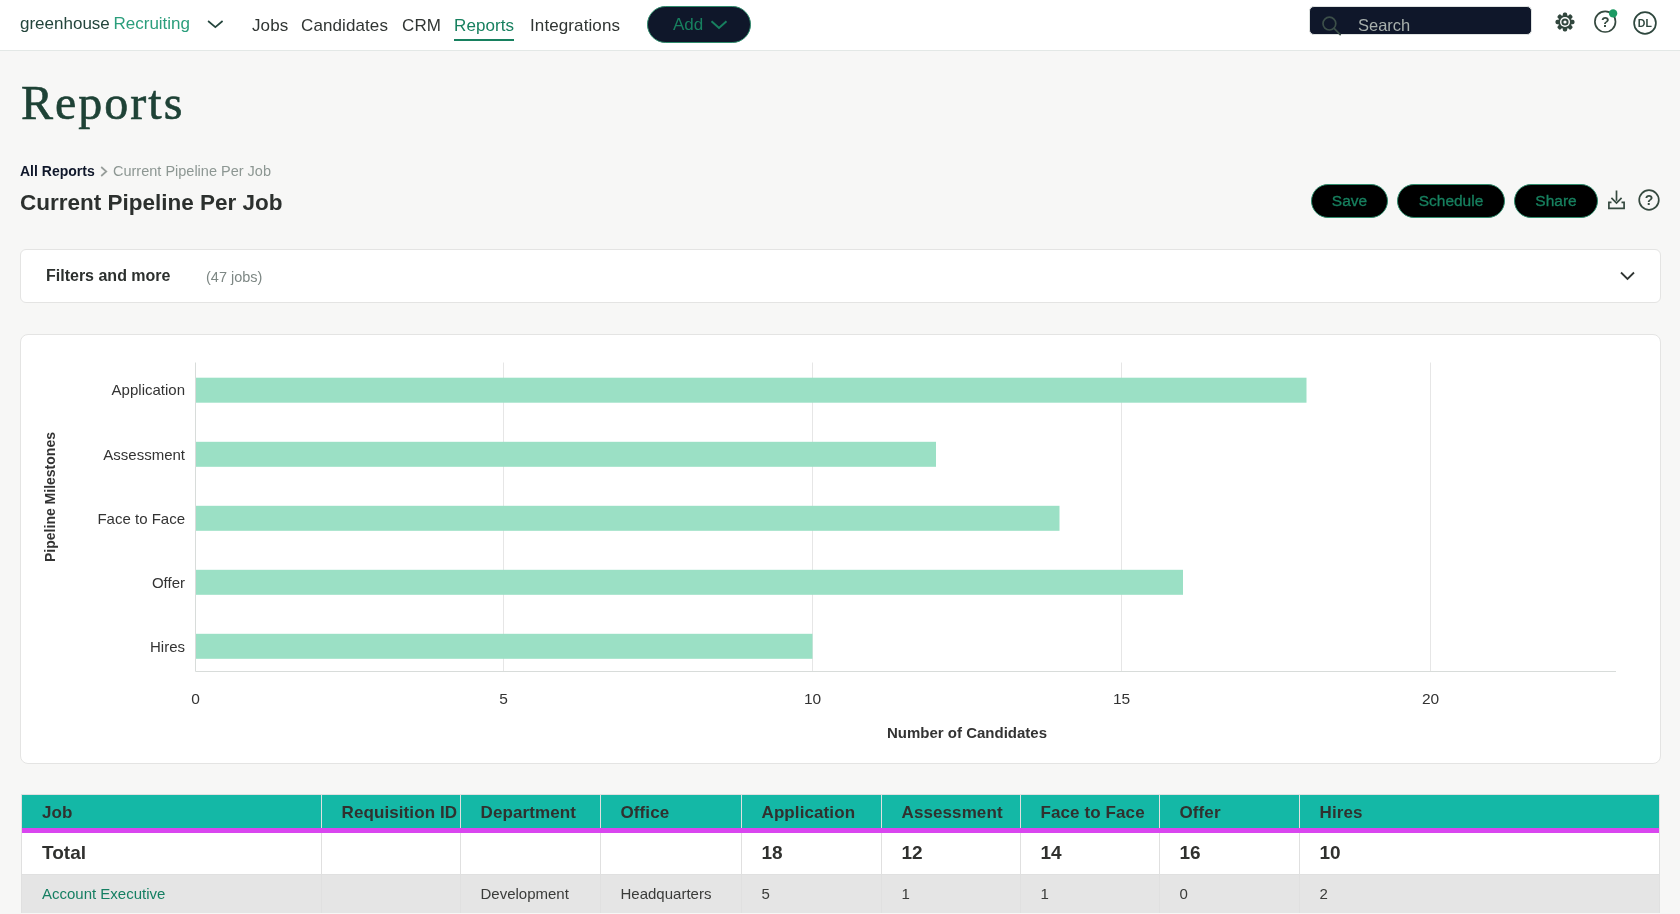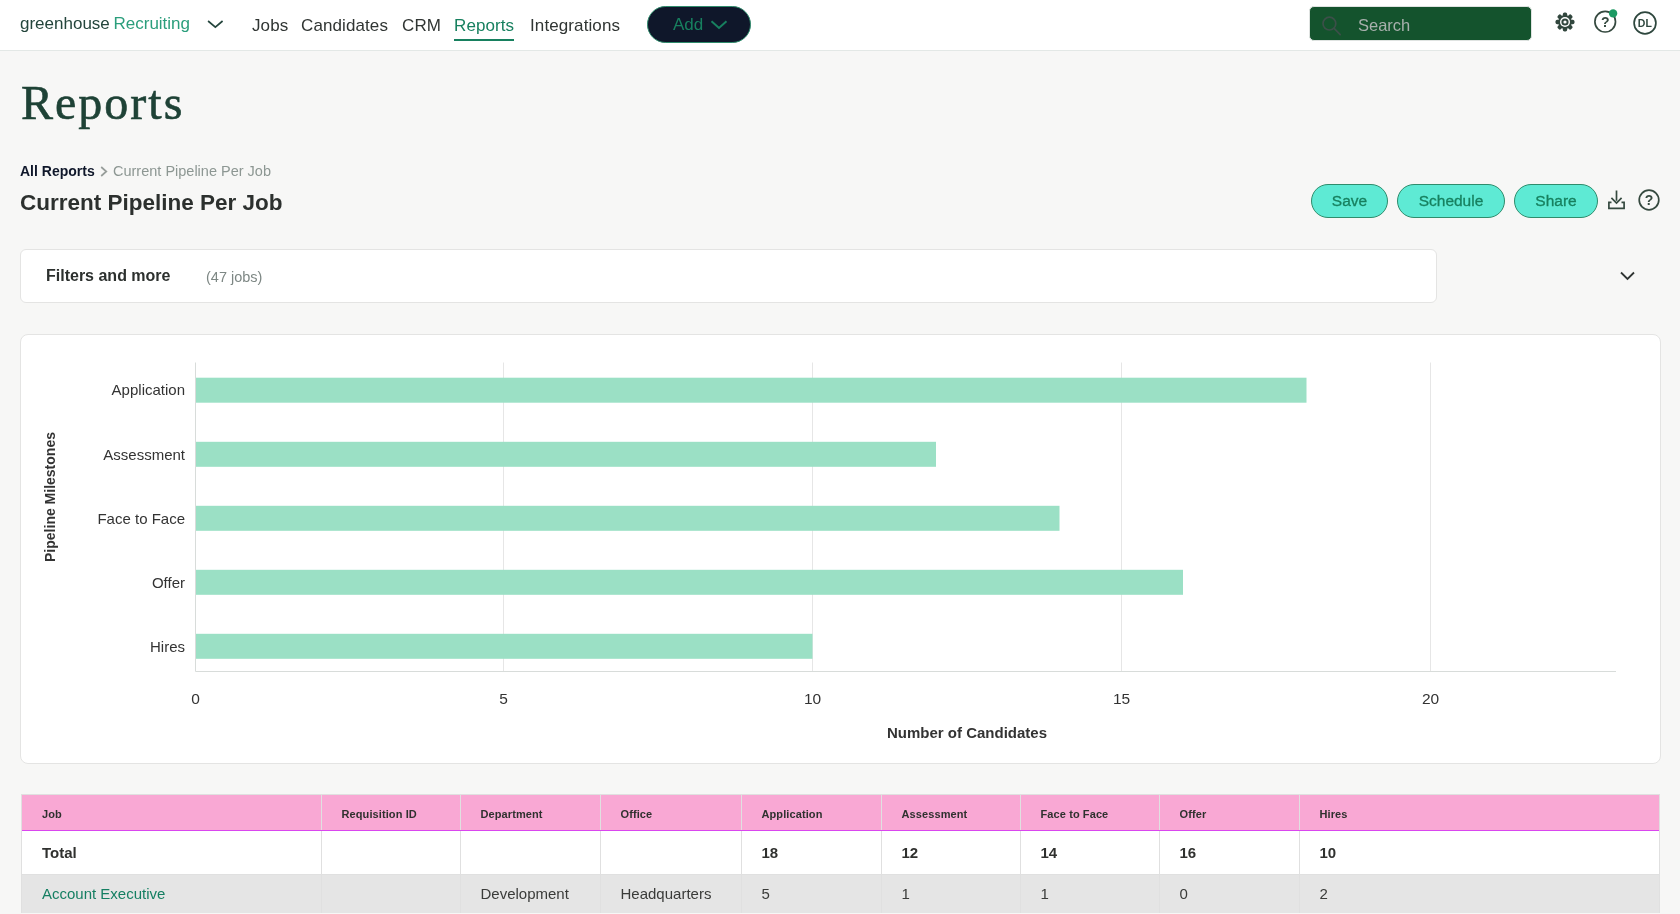--- a/index.html
+++ b/index.html
@@ -9,49 +9,49 @@
 
   
   #topbar { position:absolute; left:0; top:0; width:1680px; height:51px; background:#ffffff; border-bottom:1px solid #e3e8e6; }
   .navlink { position:absolute; top:16px; font-size:17px; color:#303533; letter-spacing:0.1px; }
   #logo-g { position:absolute; left:20px; top:14px; font-size:17px; color:#24453c; letter-spacing:0px; }
   #logo-r2 { position:absolute; left:113.5px; top:14px; font-size:17px; color:#2b9e7c; letter-spacing:0px; }
   .green-underline { border-bottom:2px solid #17805f; padding-bottom:3px; color:#17805f; }
 
   #addbtn { position:absolute; left:647px; top:6px; width:104px; height:37px; border:1px solid #2f8c6c; border-radius:19px; background:#0f172a; color:#17805f; font-size:17px; line-height:35px; padding-left:25px; }
 
-  #search { position:absolute; left:1308.5px; top:6px; width:223px; height:35px; background:#14532d; border:1px solid #dfe3e1; border-radius:5px; }
+  #search { position:absolute; left:1308.5px; top:6px; width:223px; height:29px; background:#0f172a; border:1px solid #dfe3e1; border-radius:5px; }
   #search span { position:absolute; left:48.5px; top:9px; font-size:16.5px; color:#a8b0ad; }
 
   
   #h1 { position:absolute; left:21px; top:75px; font-family:"Liberation Serif", serif; font-size:48px; font-weight:normal; color:#1e4236; letter-spacing:2px; -webkit-text-stroke:0.6px #1e4236; }
   #crumb a { position:absolute; left:20px; top:163px; font-size:14px; color:#0f172a; text-decoration:none; font-weight:bold; }
   #crumb .cur { position:absolute; left:113px; top:163px; font-size:14.5px; color:#8d9793; }
   #h2 { position:absolute; left:20px; top:190px; font-size:22.5px; font-weight:bold; color:#2c302e; letter-spacing:0px; }
 
-  .pill { position:absolute; top:184px; height:34px; border:1px solid #2f8c6c; border-radius:17px; background:#5eead4; color:#17805f; font-size:15.5px; text-align:center; line-height:32px; -webkit-text-stroke:0.3px #17805f; }
+  .pill { position:absolute; top:184px; height:34px; border:1px solid #2f8c6c; border-radius:17px; background:#000000; color:#17805f; font-size:15.5px; text-align:center; line-height:32px; -webkit-text-stroke:0.3px #17805f; }
   #btn-save { left:1311px; width:77px; }
   #btn-sched { left:1397px; width:108px; }
   #btn-share { left:1514px; width:84px; }
 
   
-  #filters { position:absolute; left:20px; top:249px; width:1417px; height:54px; background:#fff; border:1px solid #e4e4e3; border-radius:6px; }
+  #filters { position:absolute; left:20px; top:249px; width:1641px; height:54px; background:#fff; border:1px solid #e4e4e3; border-radius:6px; }
   #filters b { position:absolute; left:25px; top:17px; font-size:16px; color:#2c302e; }
   #filters .jobs { position:absolute; left:157px; top:19px; font-size:14.5px; color:#7d8784;margin-left:28px; }
 
   
   #chartcard { position:absolute; left:20px; top:334px; width:1641px; height:430px; background:#fff; border:1px solid #e4e4e3; border-radius:8px; }
 
   
   #tablewrap { position:absolute; left:21px; top:794px; width:1639px; background:#fff; border:1px solid #e0e0e0; border-bottom:none; }
   table { border-collapse:collapse; width:100%; table-layout:fixed; }
   th, td { border-right:1px solid #e0e0e0; padding:0 0 0 20px; text-align:left; vertical-align:middle; }
   th:last-child, td:last-child { border-right:none; }
-  thead th { height:35px; font-size:11px; color:#30312f; border-bottom:1px solid #d946ef; background:#f9a8d4; padding-top:3px; letter-spacing:0.1px; }
-  tr.total td { height:44px; font-size:15px; font-weight:bold; color:#30312f; border-bottom:1px solid #e0e0e0; }
+  thead th { height:35px; font-size:17px; color:#30312f; border-bottom:5px solid #d946ef; background:#14b8a6; padding-top:3px; letter-spacing:0.1px; }
+  tr.total td { height:44px; font-size:19px; font-weight:bold; color:#30312f; border-bottom:1px solid #e0e0e0; }
   tr.row td { height:39px; font-size:15px; color:#3a3b39; background:#e5e5e5; }
   td a { color:#157f62; text-decoration:none; }
 </style>
 </head>
 <body>
 
 <div id="topbar">
   <div id="logo-g">greenhouse</div>
     <div id="logo-r2">Recruiting</div>
   <svg class="abs" style="left:205px; top:20px;" width="19" height="10" viewBox="0 0 17 12">

